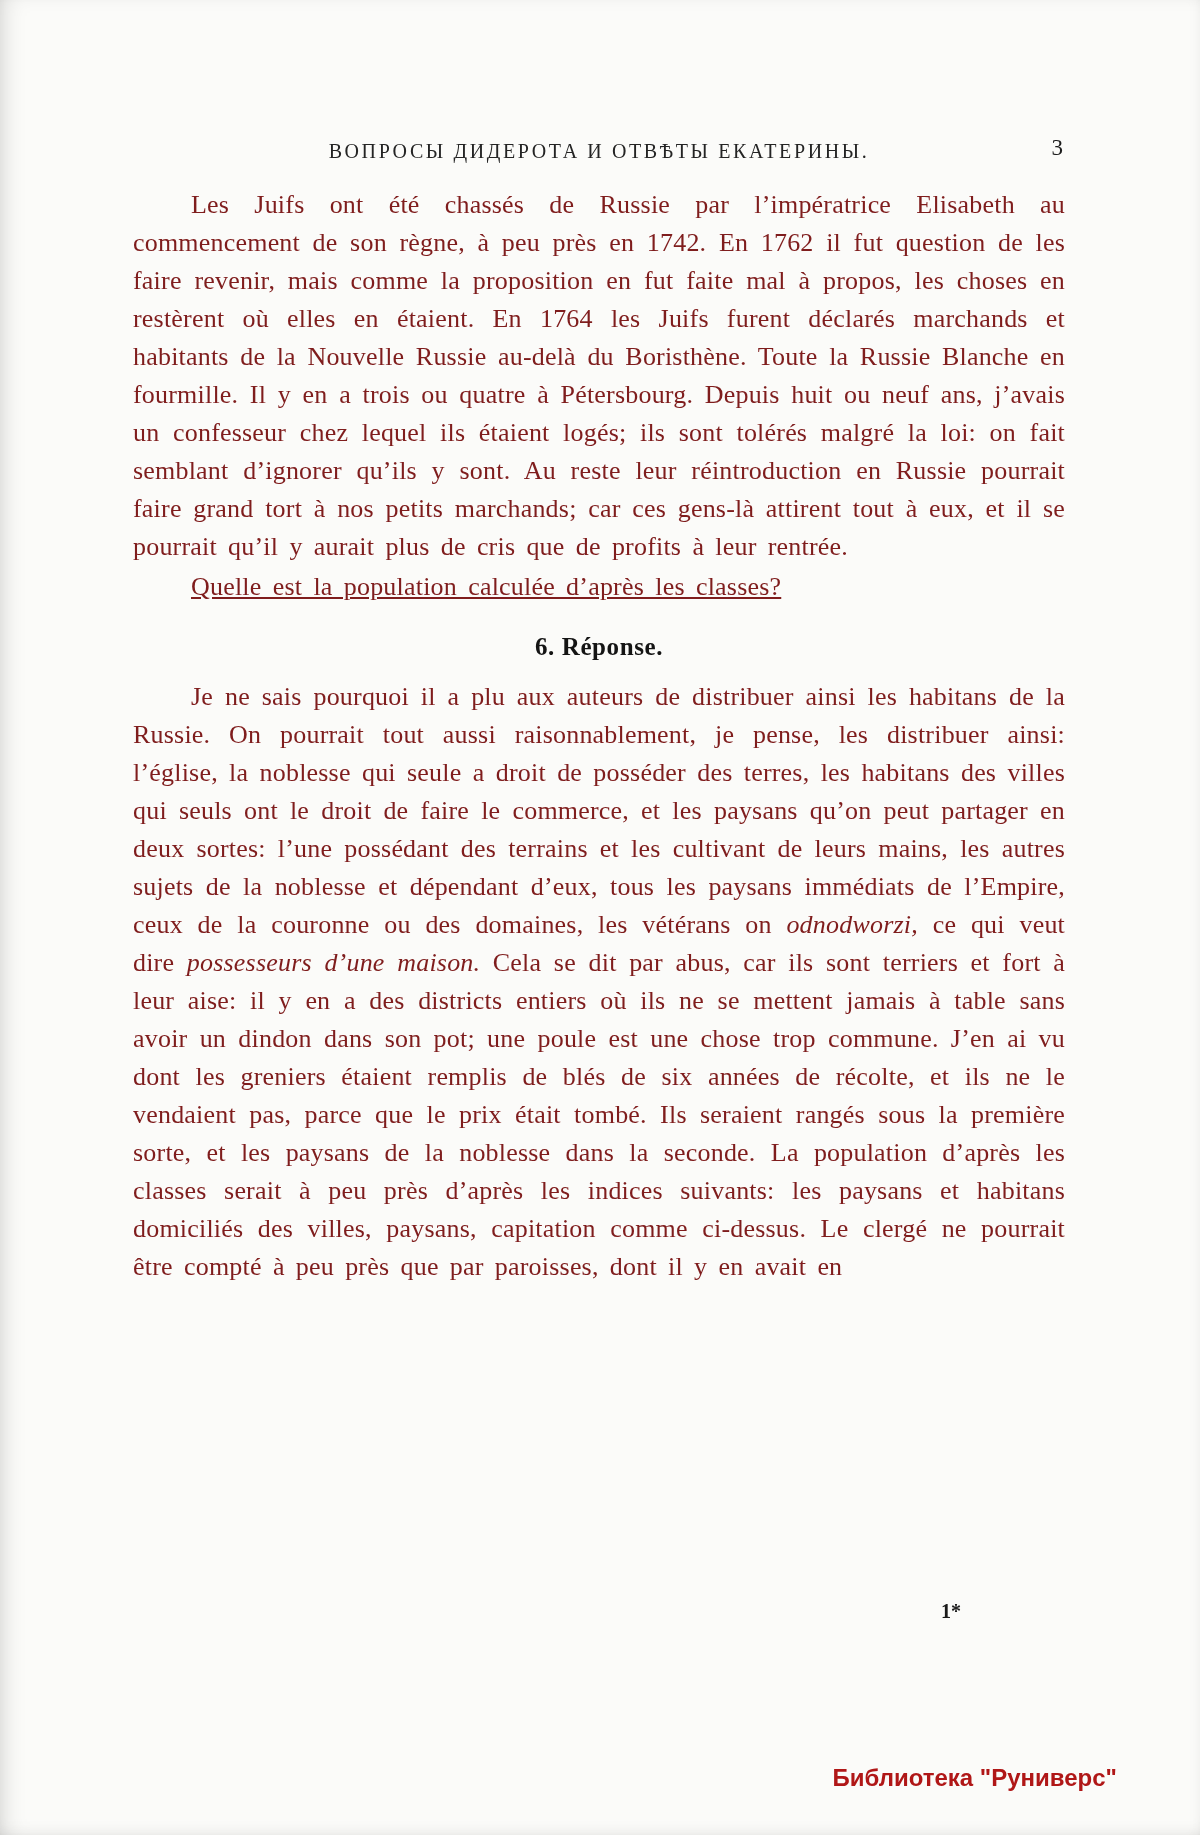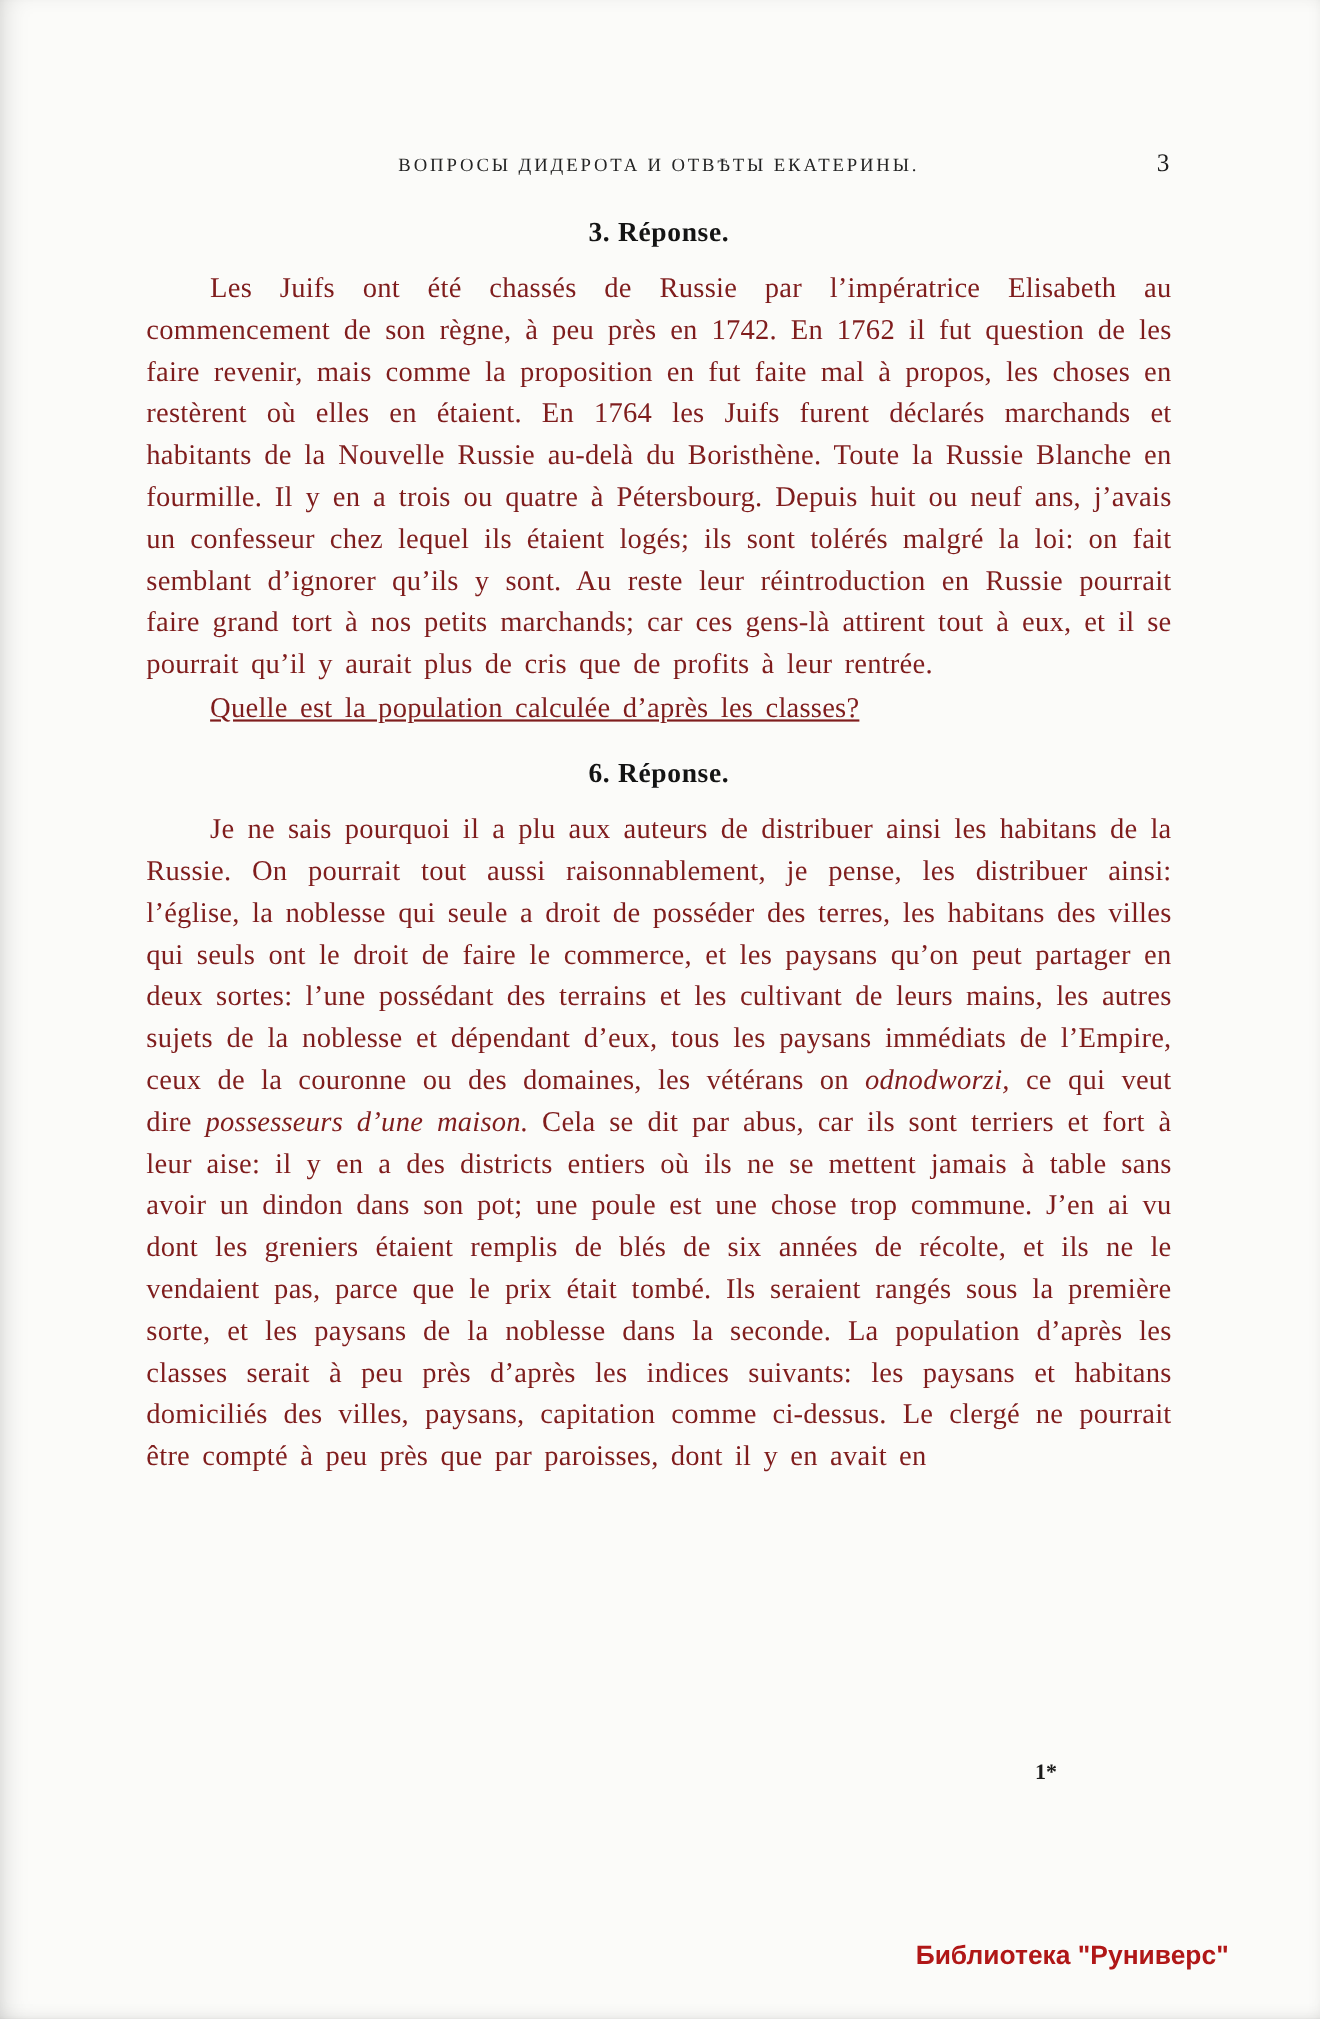--- a/index.html
+++ b/index.html
@@ -20,21 +20,21 @@
       inset -8px 0 20px -16px rgba(0,0,0,0.12),
       inset 0 -10px 24px -20px rgba(0,0,0,0.18);
   }
   .running-head {
     position: absolute;
     top: 137px; left: 133px; width: 932px;
     height: 30px;
   }
   .running-title {
     text-align: center;
-    font-size: 17px;
+    font-size: 20px;
     letter-spacing: 2.6px;
     color: #242424;
     padding-top: 3px;
   }
   .page-number {
     position: absolute;
     right: 2px; top: -2px;
     font-size: 23px;
     color: #1d1d1d;
   }
@@ -85,21 +85,20 @@
 
 <div class="page">
 
   <header class="running-head">
     <div class="running-title">ВОПРОСЫ ДИДЕРОТА И ОТВѢТЫ ЕКАТЕРИНЫ.</div>
     <div class="page-number">3</div>
   </header>
 
   <main class="text-block">
 
-    <h2 class="section-heading first">3. Réponse.</h2>
 
     <p class="para indent"><span>Les Juifs ont été chassés de Russie par l’impératrice Elisabeth au commencement de son règne, à peu près en 1742. En 1762 il fut question de les faire revenir, mais comme la proposition en fut faite mal à propos, les choses en restèrent où elles en étaient. En 1764 les Juifs furent déclarés marchands et habitants de la Nouvelle Russie au-delà du Boristhène. Toute la Russie Blanche en fourmille. Il y en a trois ou quatre à Pétersbourg. Depuis huit ou neuf ans, j’avais un confesseur chez lequel ils étaient logés; ils sont tolérés malgré la loi: on fait semblant d’ignorer qu’ils y sont. Au reste leur réintroduction en Russie pourrait faire grand tort à nos petits marchands; car ces gens-là attirent tout à eux, et il se pourrait qu’il y aurait plus de cris que de profits à leur rentrée.</span></p>
 
 
 
     <p class="para indent"><span>Quelle est la population calculée d’après les classes?</span></p>
 
     <h2 class="section-heading">6. Réponse.</h2>
 
     <p class="para indent"><span>Je ne sais pourquoi il a plu aux auteurs de distribuer ainsi les habitans de la Russie. On pourrait tout aussi raisonnablement, je pense, les distribuer ainsi: l’église, la noblesse qui seule a droit de posséder des terres, les habitans des villes qui seuls ont le droit de faire le commerce, et les paysans qu’on peut partager en deux sortes: l’une possédant des terrains et les cultivant de leurs mains, les autres sujets de la noblesse et dépendant d’eux, tous les paysans immédiats de l’Empire, ceux de la couronne ou des domaines, les vétérans on </span><i class="it">odnodworzi,</i><span> ce qui veut dire </span><i class="it">possesseurs d’une maison.</i><span> Cela se dit par abus, car ils sont terriers et fort à leur aise: il y en a des districts entiers où ils ne se mettent jamais à table sans avoir un dindon dans son pot; une poule est une chose trop commune. J’en ai vu dont les greniers étaient remplis de blés de six années de récolte, et ils ne le vendaient pas, parce que le prix était tombé. Ils seraient rangés sous la première sorte, et les paysans de la noblesse dans la seconde. La population d’après les classes serait à peu près d’après les indices suivants: les paysans et habitans domiciliés des villes, paysans, capitation comme ci-dessus. Le clergé ne pourrait être compté à peu près que par paroisses, dont il y en avait en</span></p>

